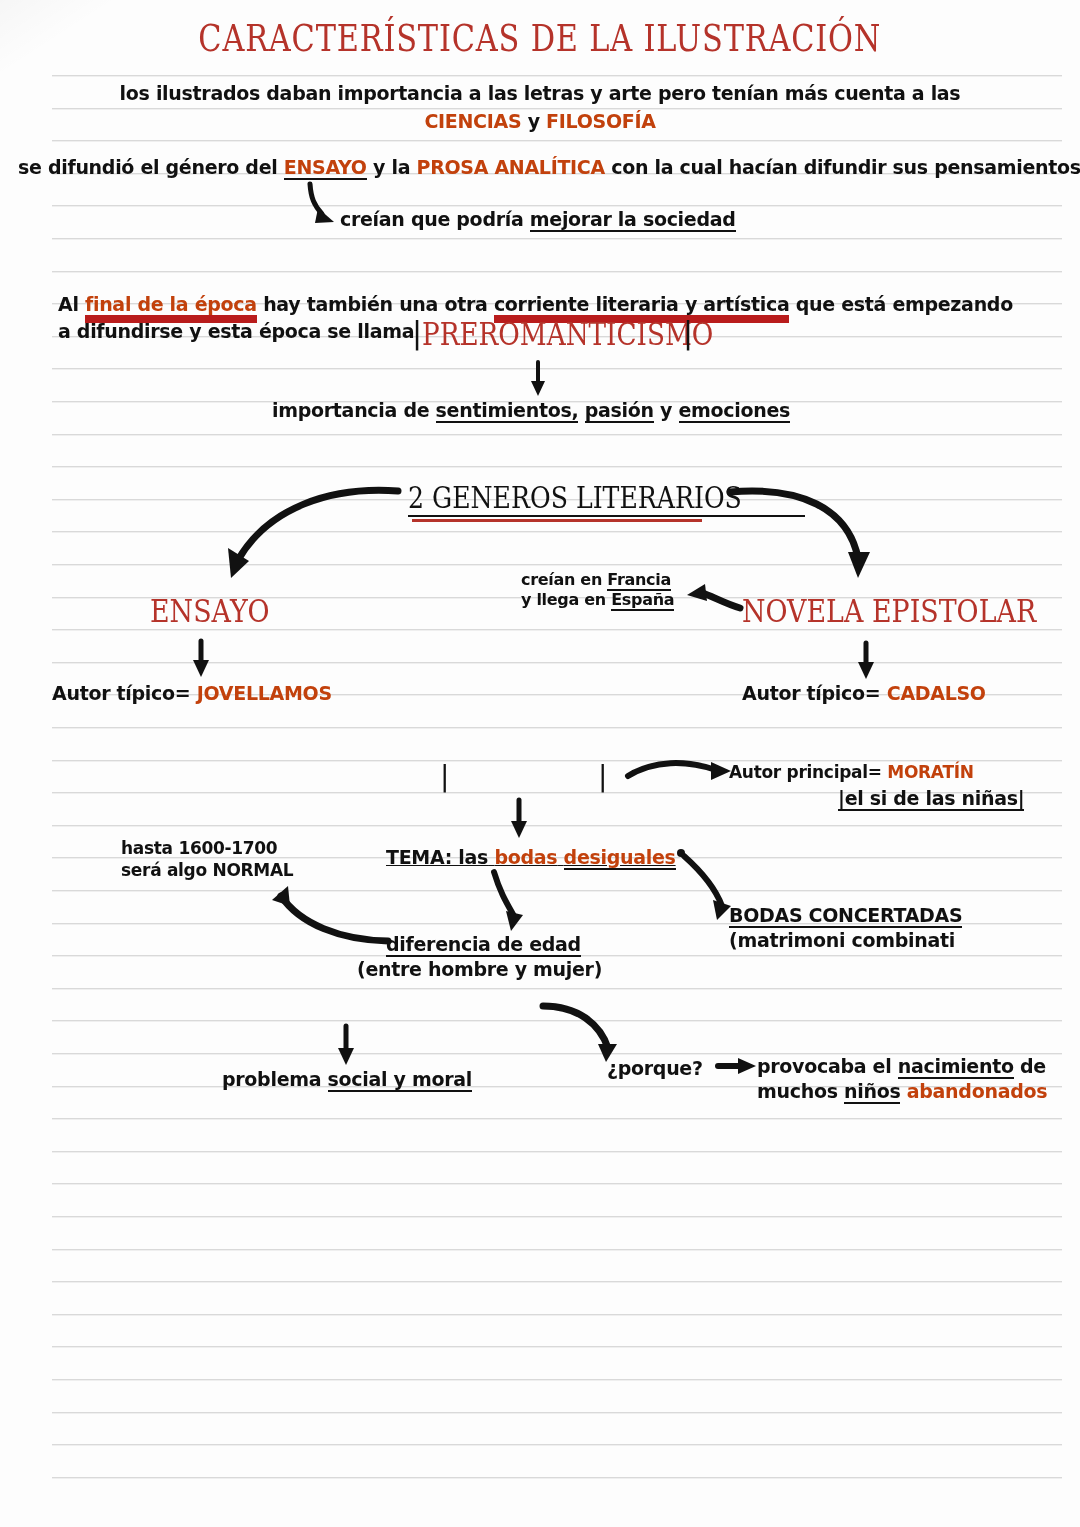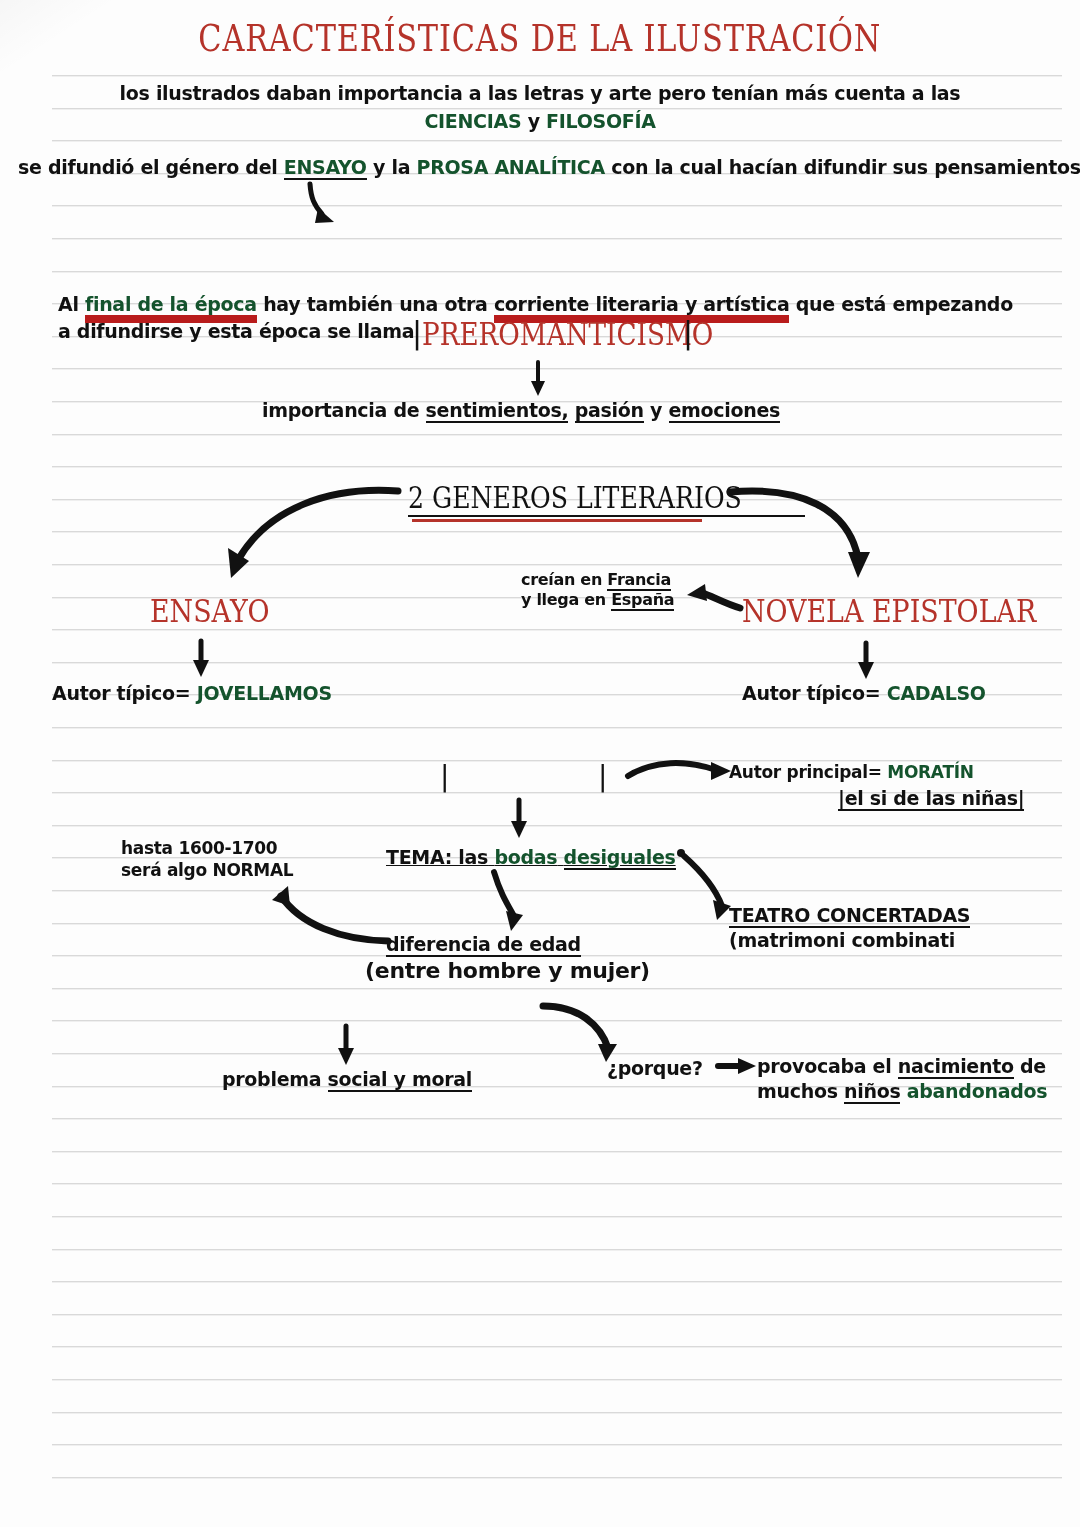--- a/index.html
+++ b/index.html
@@ -42,21 +42,21 @@
 
   
   .t {
     position: absolute;
     white-space: nowrap;
     color: #111111;
     font-family: "DejaVu Sans", sans-serif;
     font-weight: bold;
     letter-spacing: -0.3px;
   }
-  .red { color: #14532d; }
+  .red { color: #c2410c; }
   .u  { border-bottom: 2px solid #111111; padding-bottom: 0px; }
   .ur { border-bottom: 8px solid #b91c1c; padding-bottom: 0px; }
 
   
   .disp {
     position: absolute;
     white-space: nowrap;
     color: #b5332a;
     font-family: "DejaVu Serif", serif;
     font-weight: normal;
@@ -226,20 +226,24 @@
       <path class="stroke" d="M346 1026 L 346 1052" stroke-width="5"></path>
       <path class="fillink" d="M338 1048 L 354 1048 L 346 1065 Z"></path>
     </g>
 
     <g>
       <path class="stroke" d="M718 1066 L 742 1066" stroke-width="6"></path>
       <path class="fillink" d="M738 1058 L 756 1066 L 738 1074 Z"></path>
     </g>
   </svg>
 
+  <div class="t" style="left:340px;top:208px;font-size:19px;">
+    <span>creían que podría</span>
+    <span class="u">mejorar la sociedad</span>
+  </div>
 
   <div class="t" style="left:58px;top:293px;font-size:19px;">
     <span>Al</span>
     <span class="red ur">final de la época</span>
     <span>hay también una otra</span>
     <span class="ur">corriente literaria y artística</span>
     <span>que está empezando</span>
   </div>
   <div class="t" style="left:58px;top:320px;font-size:19px;">
     <span>a difundirse y esta época se llama</span>
@@ -247,21 +251,21 @@
   <div class="t" style="left:412px;top:315px;font-size:30px;font-weight:normal;">
     <span>|</span>
   </div>
   <div class="disp" style="left:422px;top:315px;font-size:32px;">
     <span style="display:inline-block;transform:scaleX(0.82);transform-origin:left center;">PREROMANTICISMO</span>
   </div>
   <div class="t" style="left:683px;top:315px;font-size:30px;font-weight:normal;">
     <span>|</span>
   </div>
 
-  <div class="t" style="left:262px;top:399px;font-size:19px;">
+  <div class="t" style="left:272px;top:399px;font-size:19px;">
     <span>importancia de</span>
     <span class="u">sentimientos,</span>
     <span class="u">pasión</span>
     <span>y</span>
     <span class="u">emociones</span>
   </div>
 
   <div class="disp" style="left:408px;top:480px;font-size:30px;color:#111111;border-bottom:2px solid #111;">
     <span style="display:inline-block;transform:scaleX(0.84);transform-origin:left center;">2 GENEROS LITERARIOS</span>
   </div>
@@ -317,26 +321,26 @@
 
   <div class="t" style="left:386px;top:846px;font-size:19px;text-decoration:underline;">
     <span>TEMA: las</span>
     <span class="red">bodas</span>
     <span class="red u">desiguales</span>
   </div>
 
   <div class="t" style="left:386px;top:933px;font-size:19px;">
     <span class="u">diferencia de edad</span>
   </div>
-  <div class="t" style="left:365px;top:958px;font-size:22px;">
+  <div class="t" style="left:357px;top:958px;font-size:19px;">
     <span>(entre hombre y mujer)</span>
   </div>
 
   <div class="t" style="left:729px;top:904px;font-size:19px;">
-    <span class="u">TEATRO CONCERTADAS</span>
+    <span class="u">BODAS CONCERTADAS</span>
   </div>
   <div class="t" style="left:729px;top:929px;font-size:19px;">
     <span>(matrimoni combinati</span>
   </div>
 
 
   <div class="t" style="left:222px;top:1068px;font-size:19px;">
     <span>problema</span>
     <span class="u">social y moral</span>
   </div>

